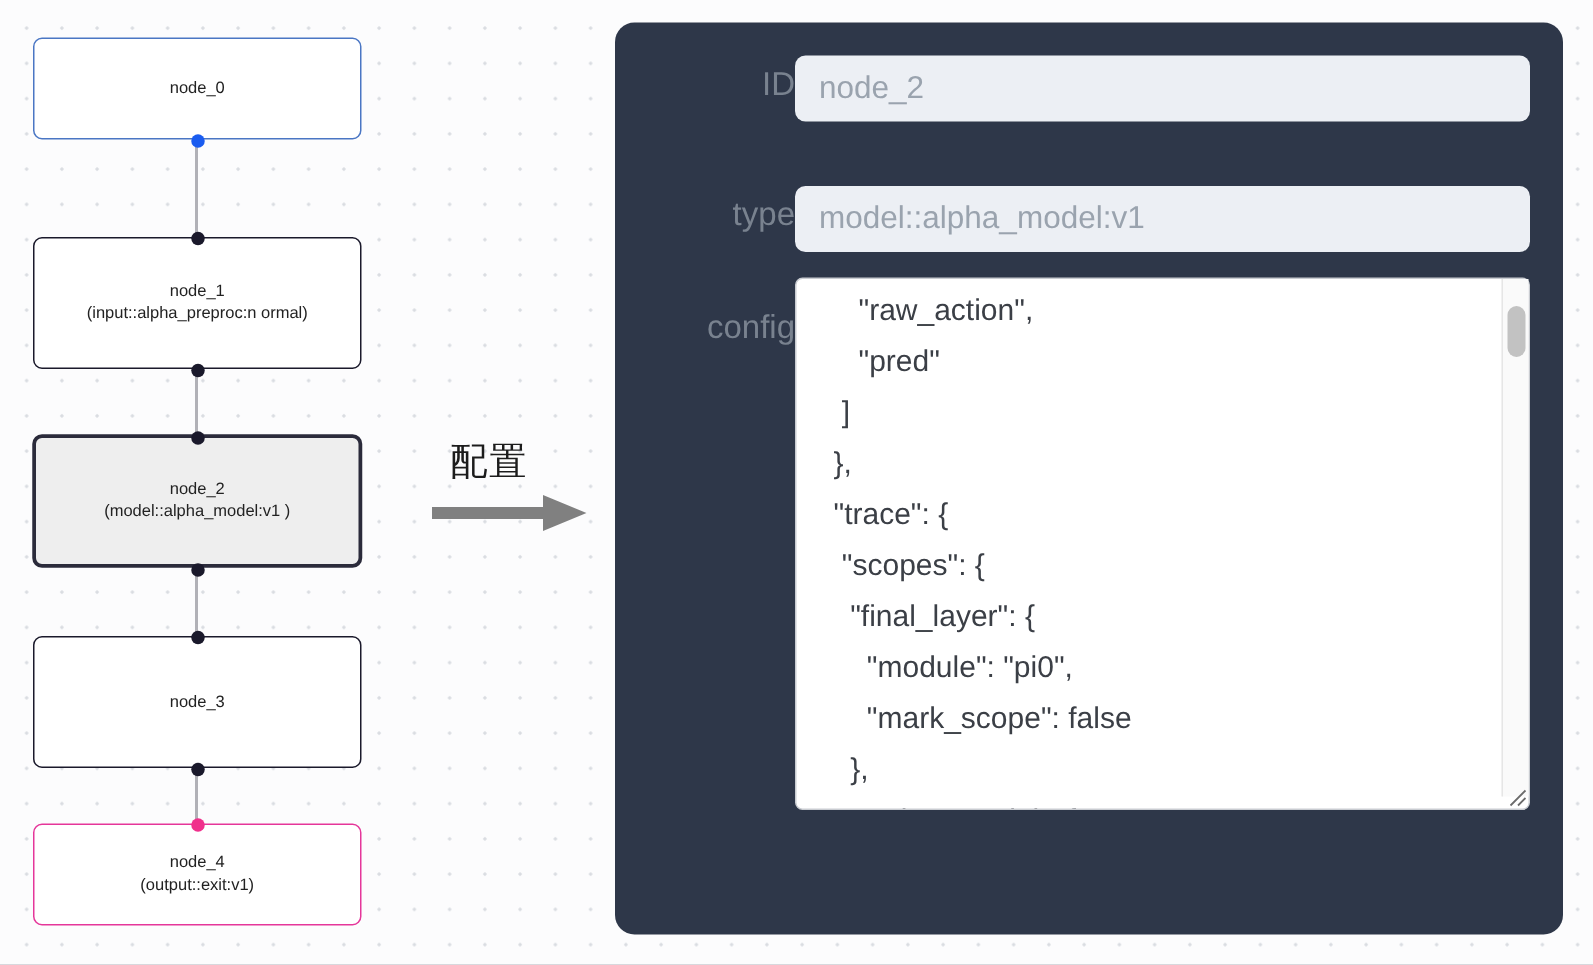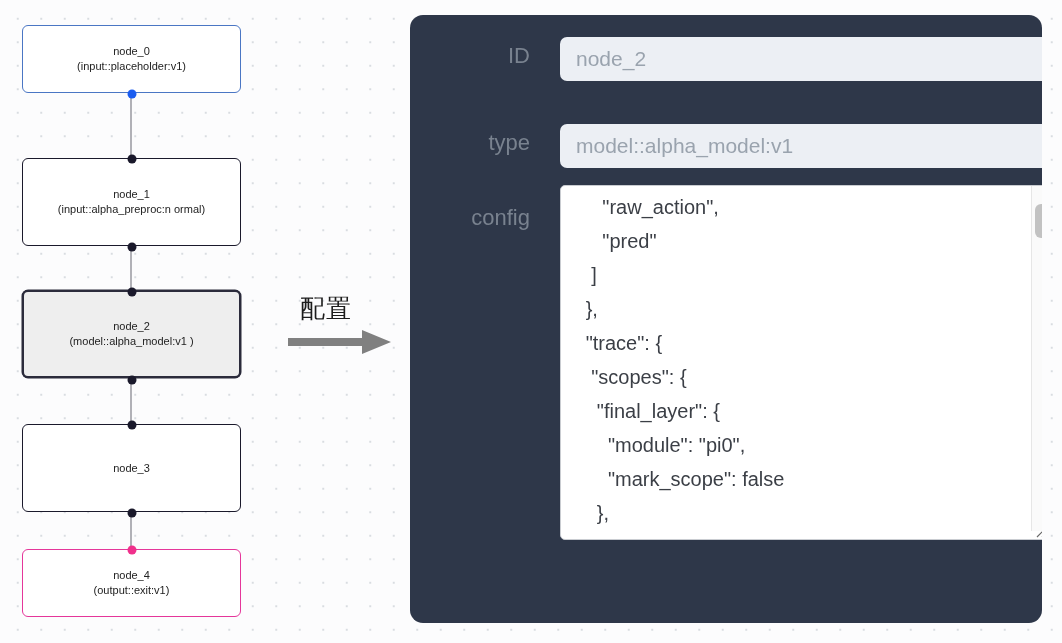--- a/index.html
+++ b/index.html
@@ -99,21 +99,20 @@
     background: #2e3749;
     border-radius: 13px;
     z-index: 5;
     overflow: hidden;
   }
 
   .field-row {
     position: absolute;
     display: flex;
     align-items: flex-start;
-    gap: 30px;
   }
   .field-label {
     width: 110px;
     text-align: right;
     color: #79828f;
     font-size: 22px;
     line-height: 1;
     padding-top: 8px;
     padding-right: 0;
     user-select: none;
@@ -201,21 +200,20 @@
   <div id="graph">
 
     <div class="edge" style="left:130px; top:92px;  height:66px;"></div>
     <div class="edge" style="left:130px; top:245px; height:67px;"></div>
     <div class="edge" style="left:130px; top:378px; height:66px;"></div>
     <div class="edge" style="left:130px; top:511px; height:38px;"></div>
 
     <div class="node input-node" style="left:22px; top:25px; width:219px; height:68px;">
       <div class="nlabel">
         <div>node_0</div>
-        <div>(input::placeholder:v1)</div>
       </div>
       <div class="handle blue" style="top:68px;"></div>
     </div>
 
     <div class="node" style="left:22px; top:158px; width:219px; height:88px;">
       <div class="nlabel">
         <div>node_1</div>
         <div>(input::alpha_preproc:n
 ormal)</div>
       </div>

